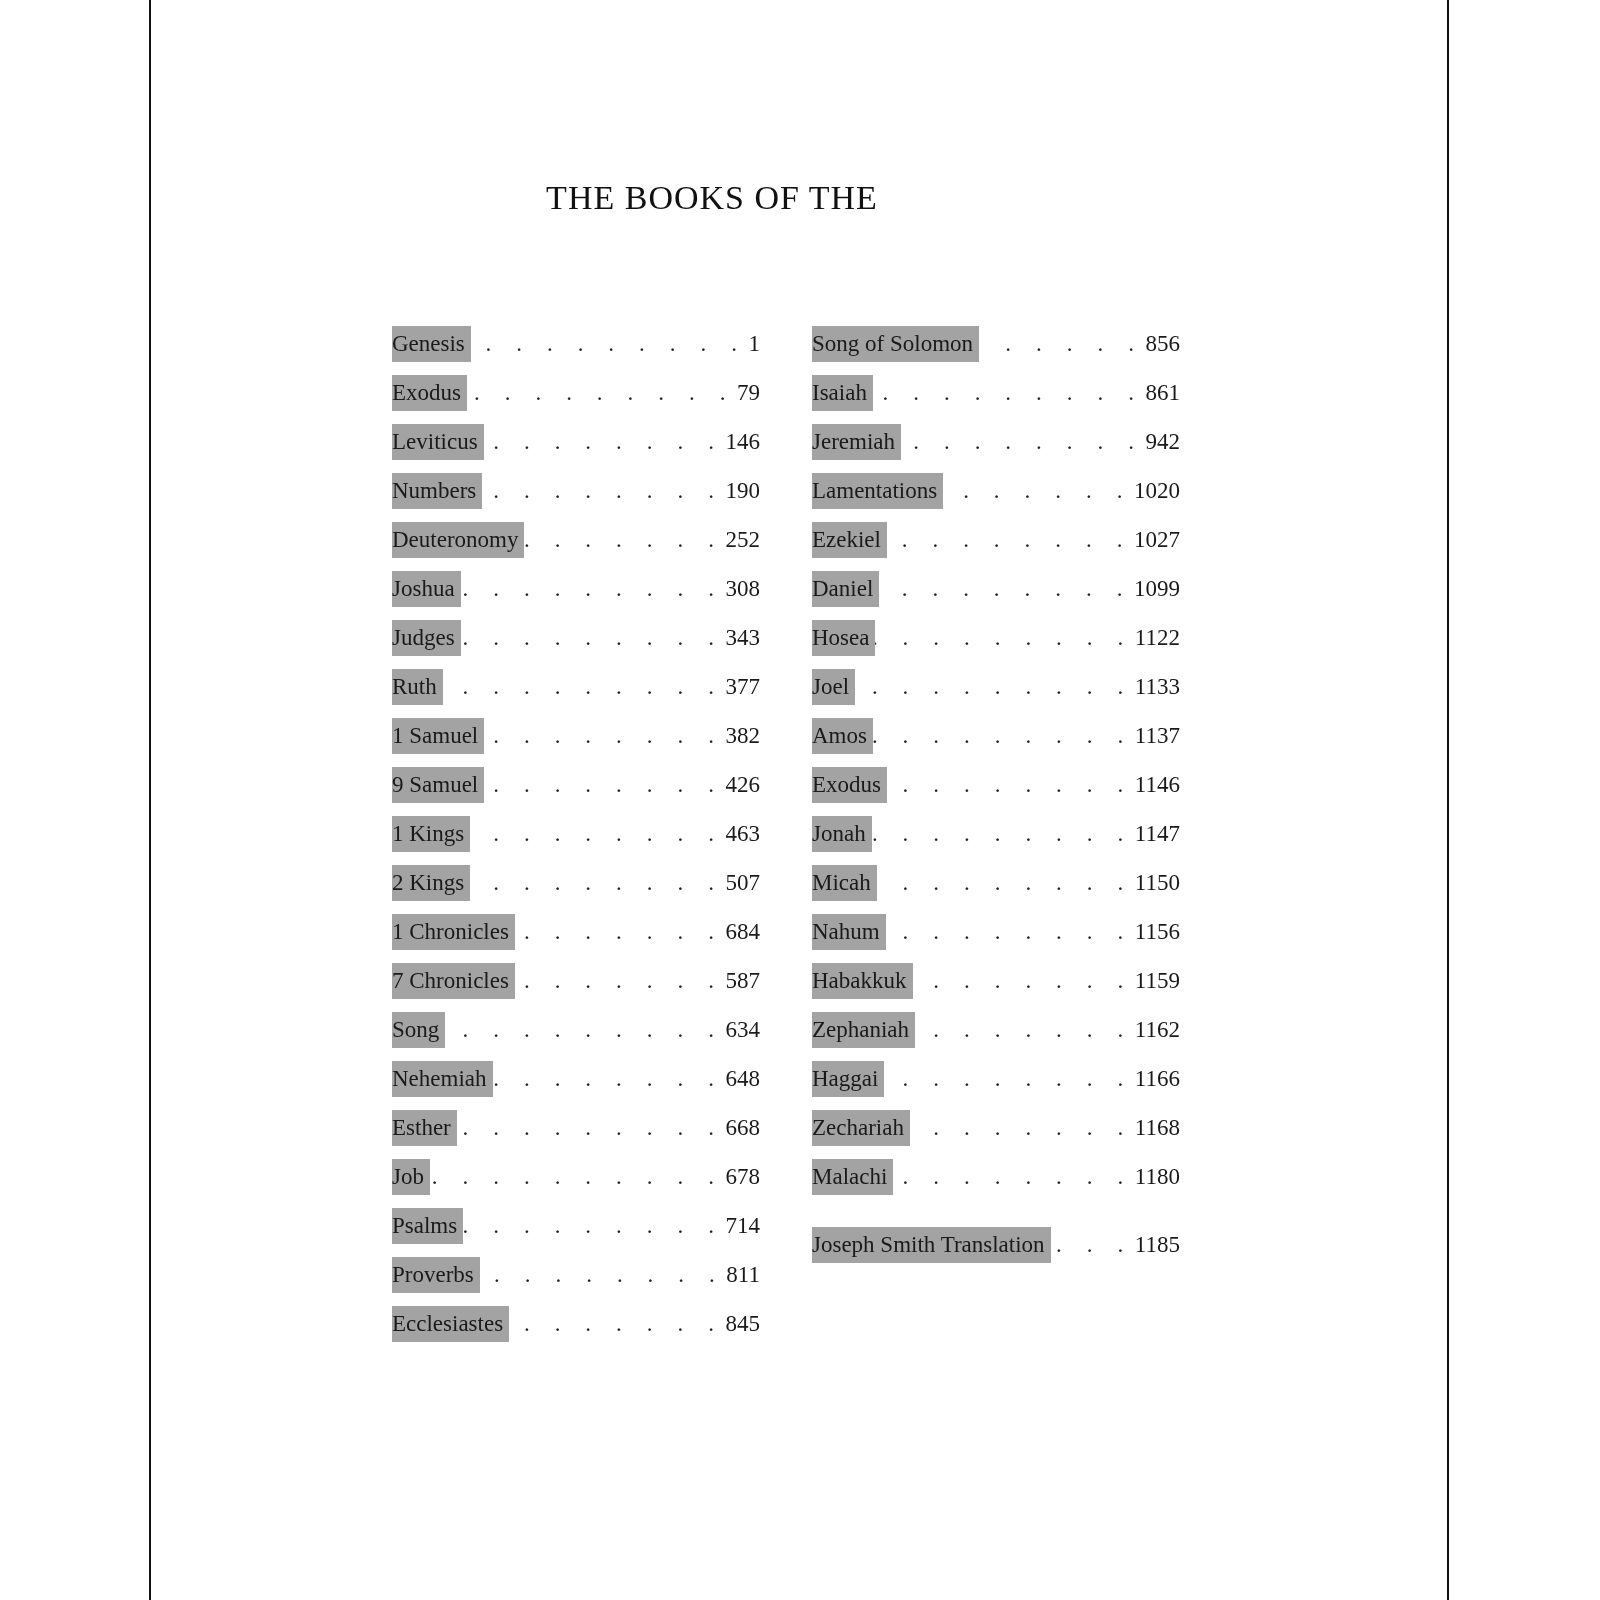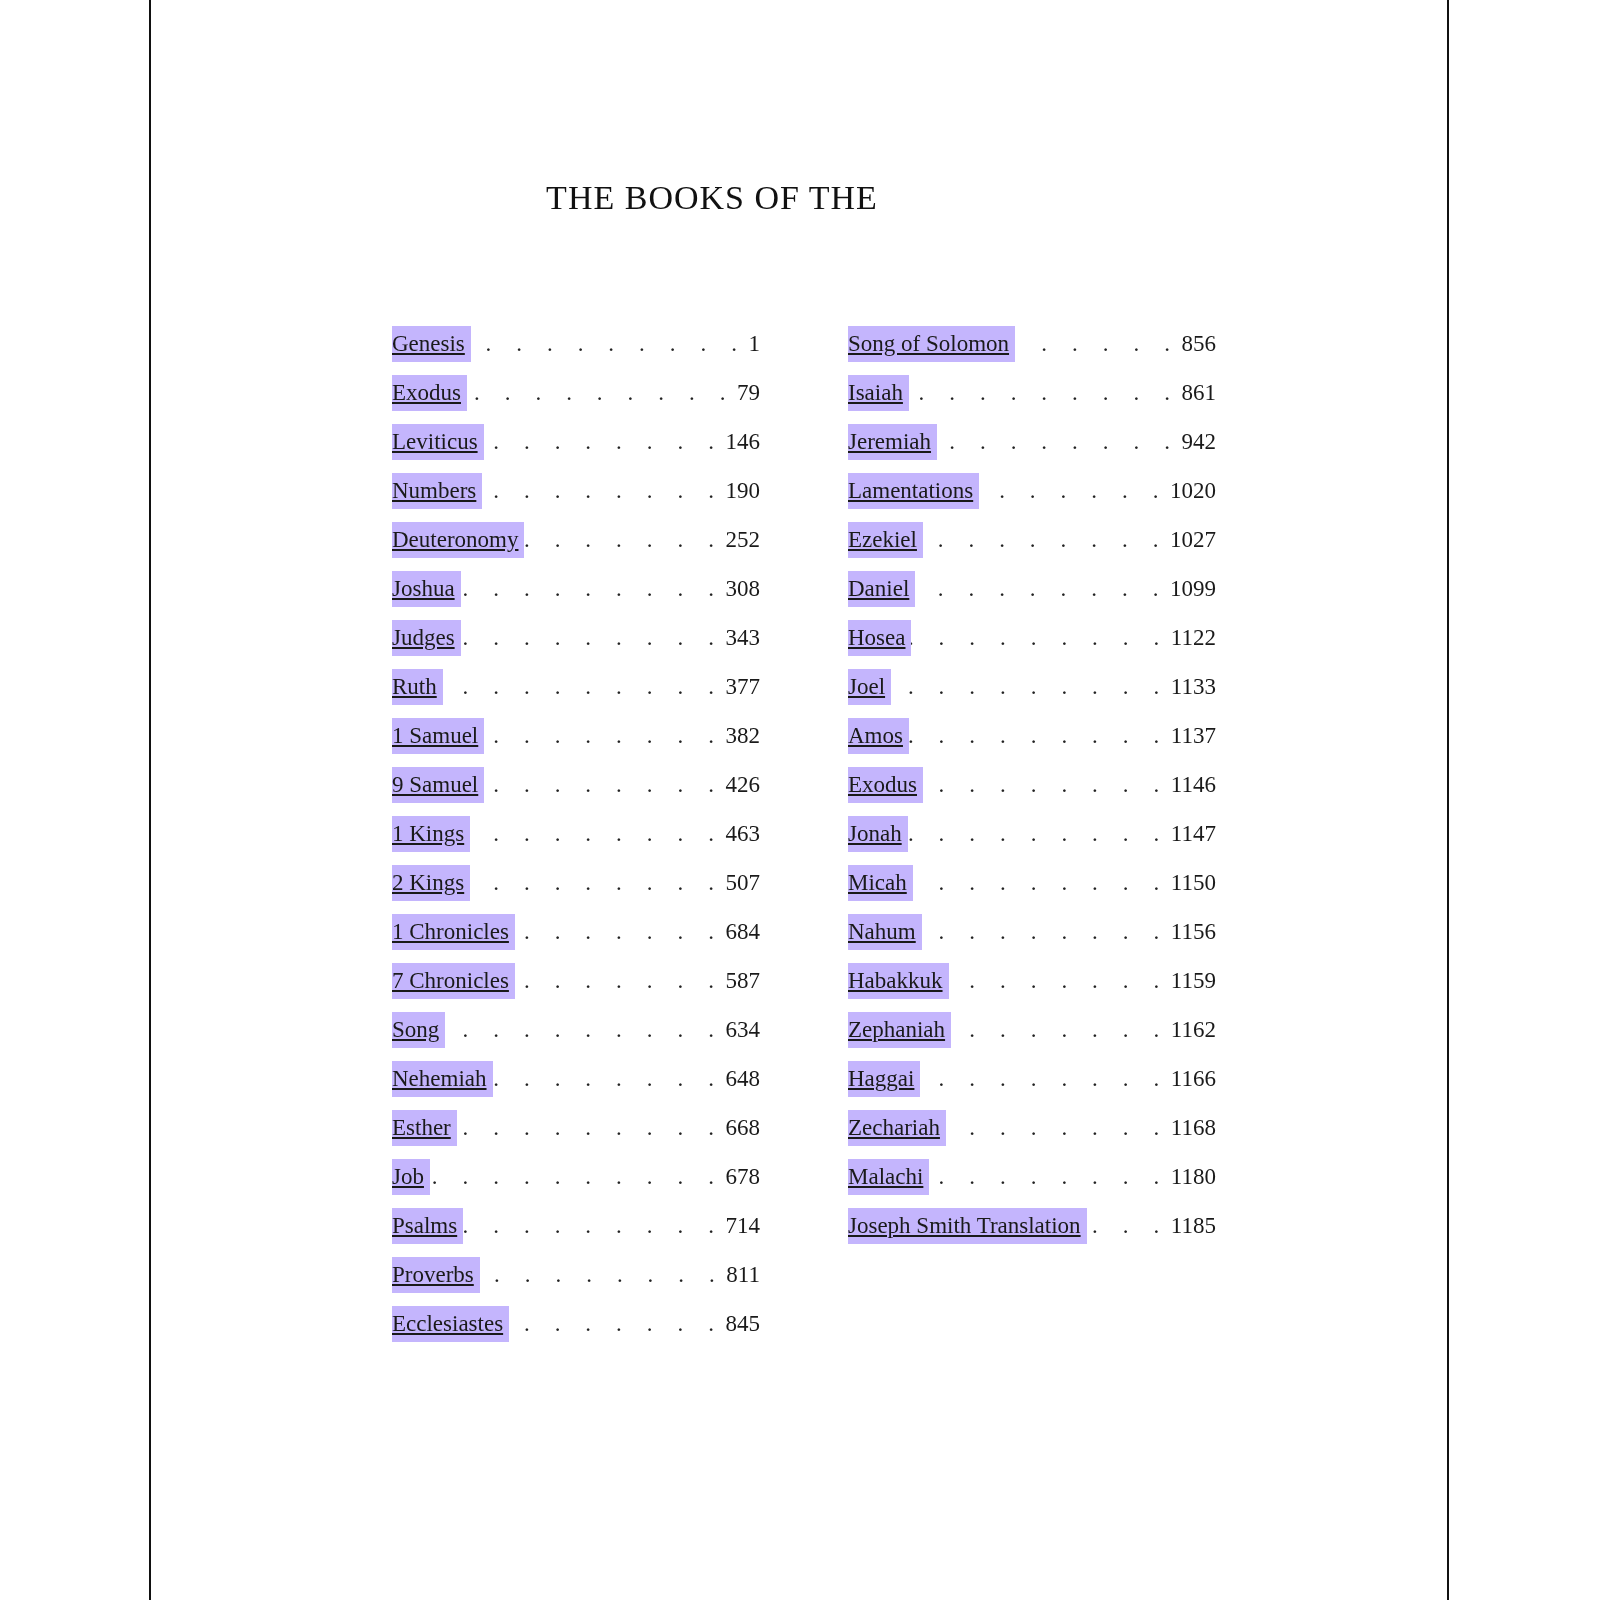--- a/index.html
+++ b/index.html
@@ -45,56 +45,56 @@
       line-height: 58px;
       color: #0d0d0d;
       margin-top: 2px;
     }
     .col {
       position: absolute;
       top: 326px;
       width: 368px;
     }
     .col-left { left: 392px; }
-    .col-right { left: 848px; }
+    .col-right { left: 812px; }
     .row {
       position: relative;
       height: 49px;
       display: flex;
       align-items: baseline;
       font-size: 23px;
       line-height: 36px;
       white-space: nowrap;
       overflow: hidden;
     }
     .row .name {
       flex: 0 0 auto;
       padding-right: 6px;
-      background: #c4b5fd;
+      background: #a3a3a3;
       position: relative;
       z-index: 1;
-      text-decoration: underline;
     }
     .row .leader {
       flex: 1 1 auto;
       overflow: hidden;
       letter-spacing: 9.6px;
       color: #222;
       text-align: right;
       direction: rtl;
     }
     .row .page-num {
       flex: 0 0 auto;
       padding-left: 2px;
       text-align: right;
       background: #fff;
       position: relative;
       z-index: 1;
     }
     .row.spaced {
+      margin-top: 19px;
     }
   </style>
 </head>
 <body>
 
 <div class="page"></div>
 
 <div class="title-block">
   <div class="title-sub">THE BOOKS OF THE</div>
 </div>

